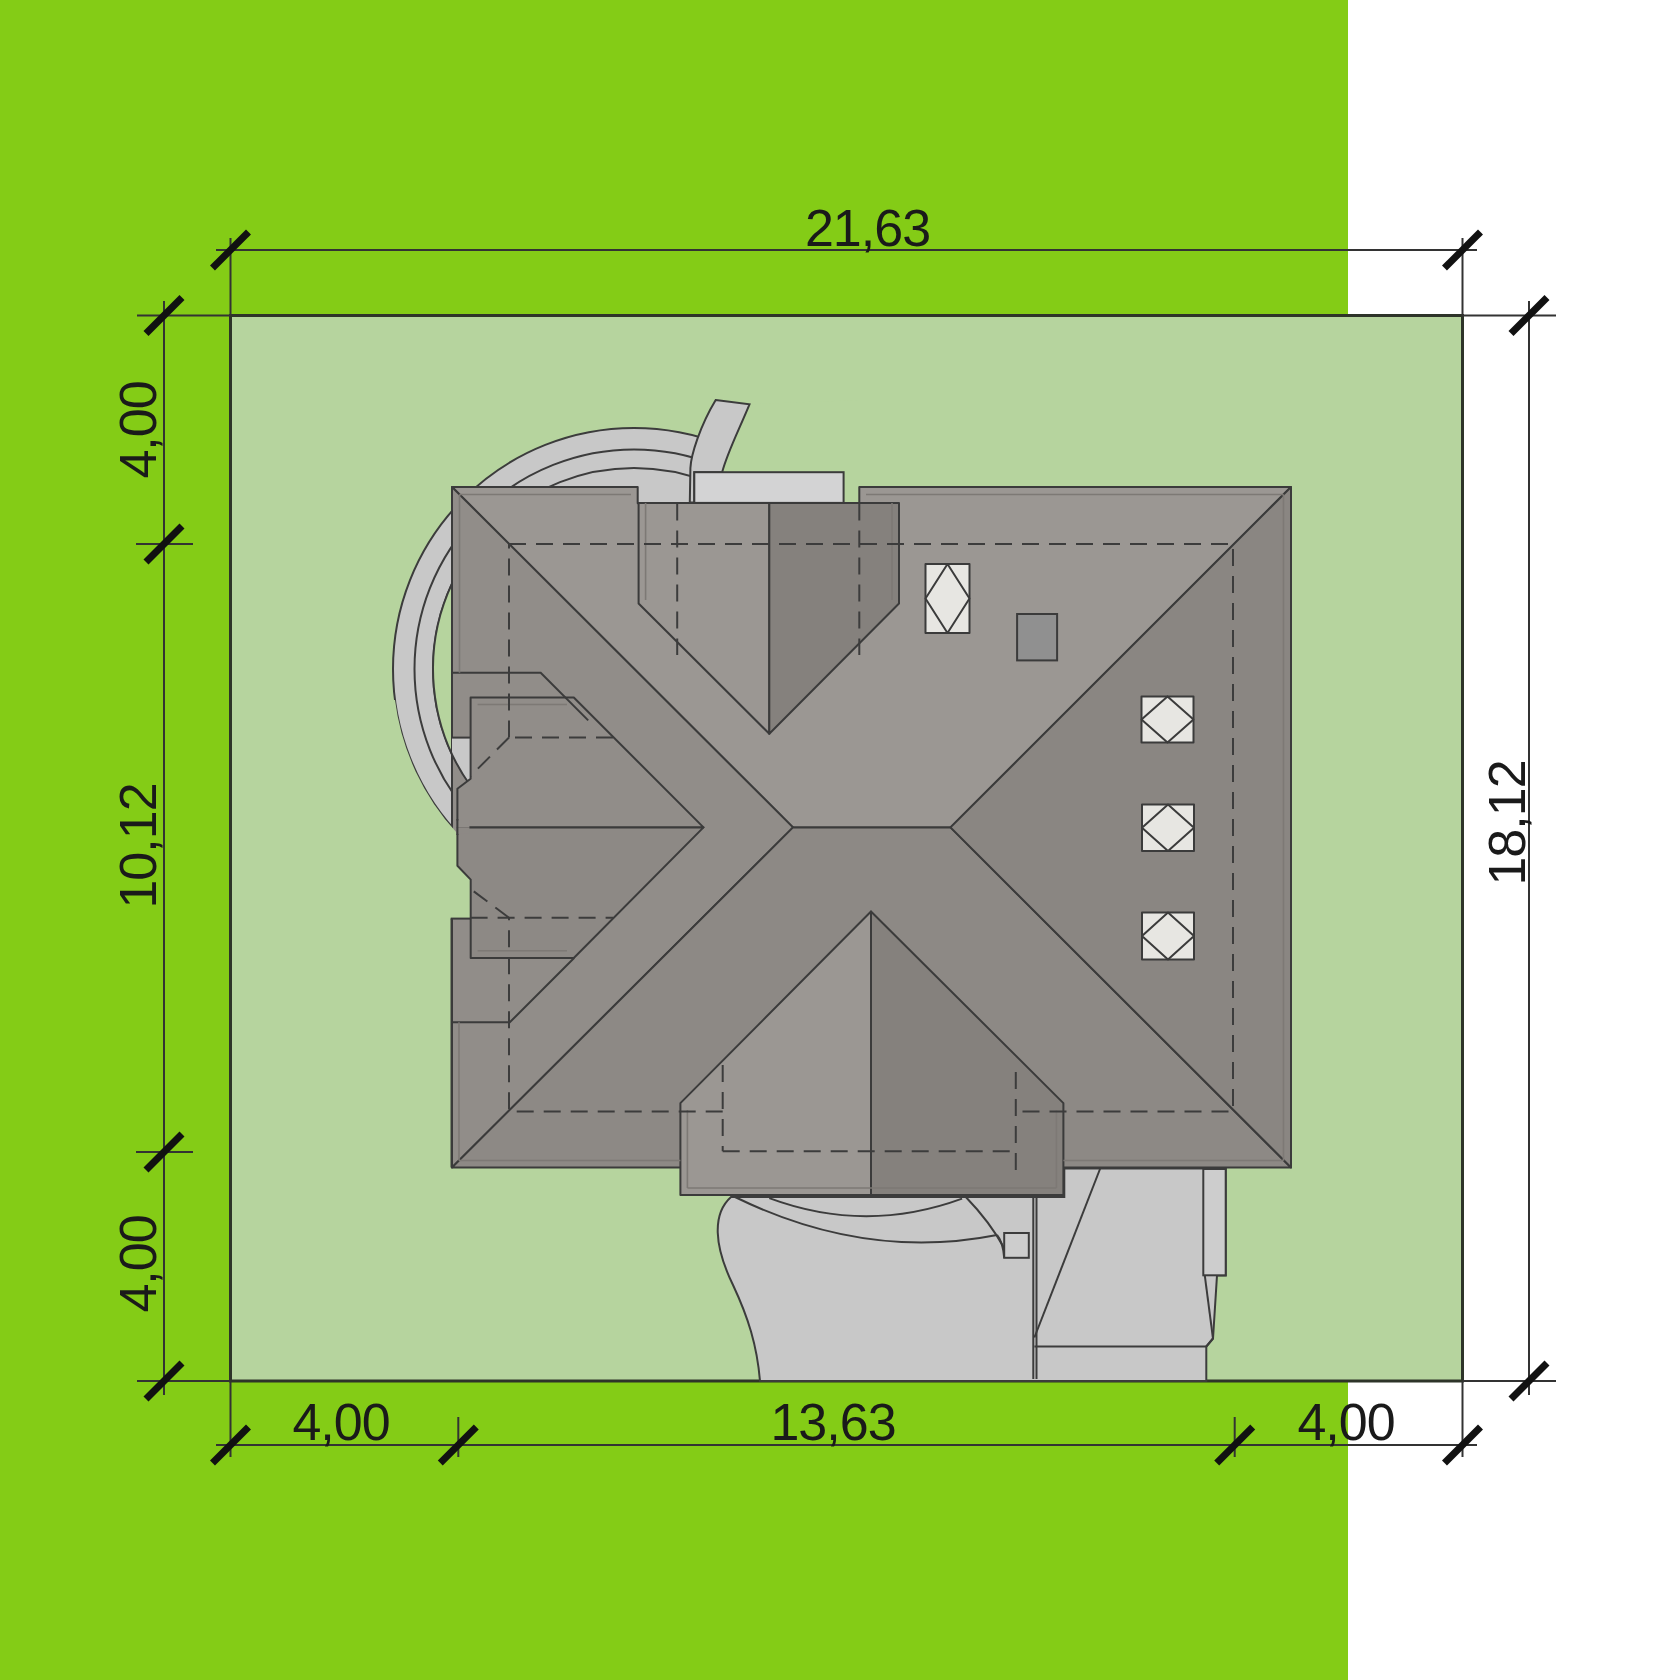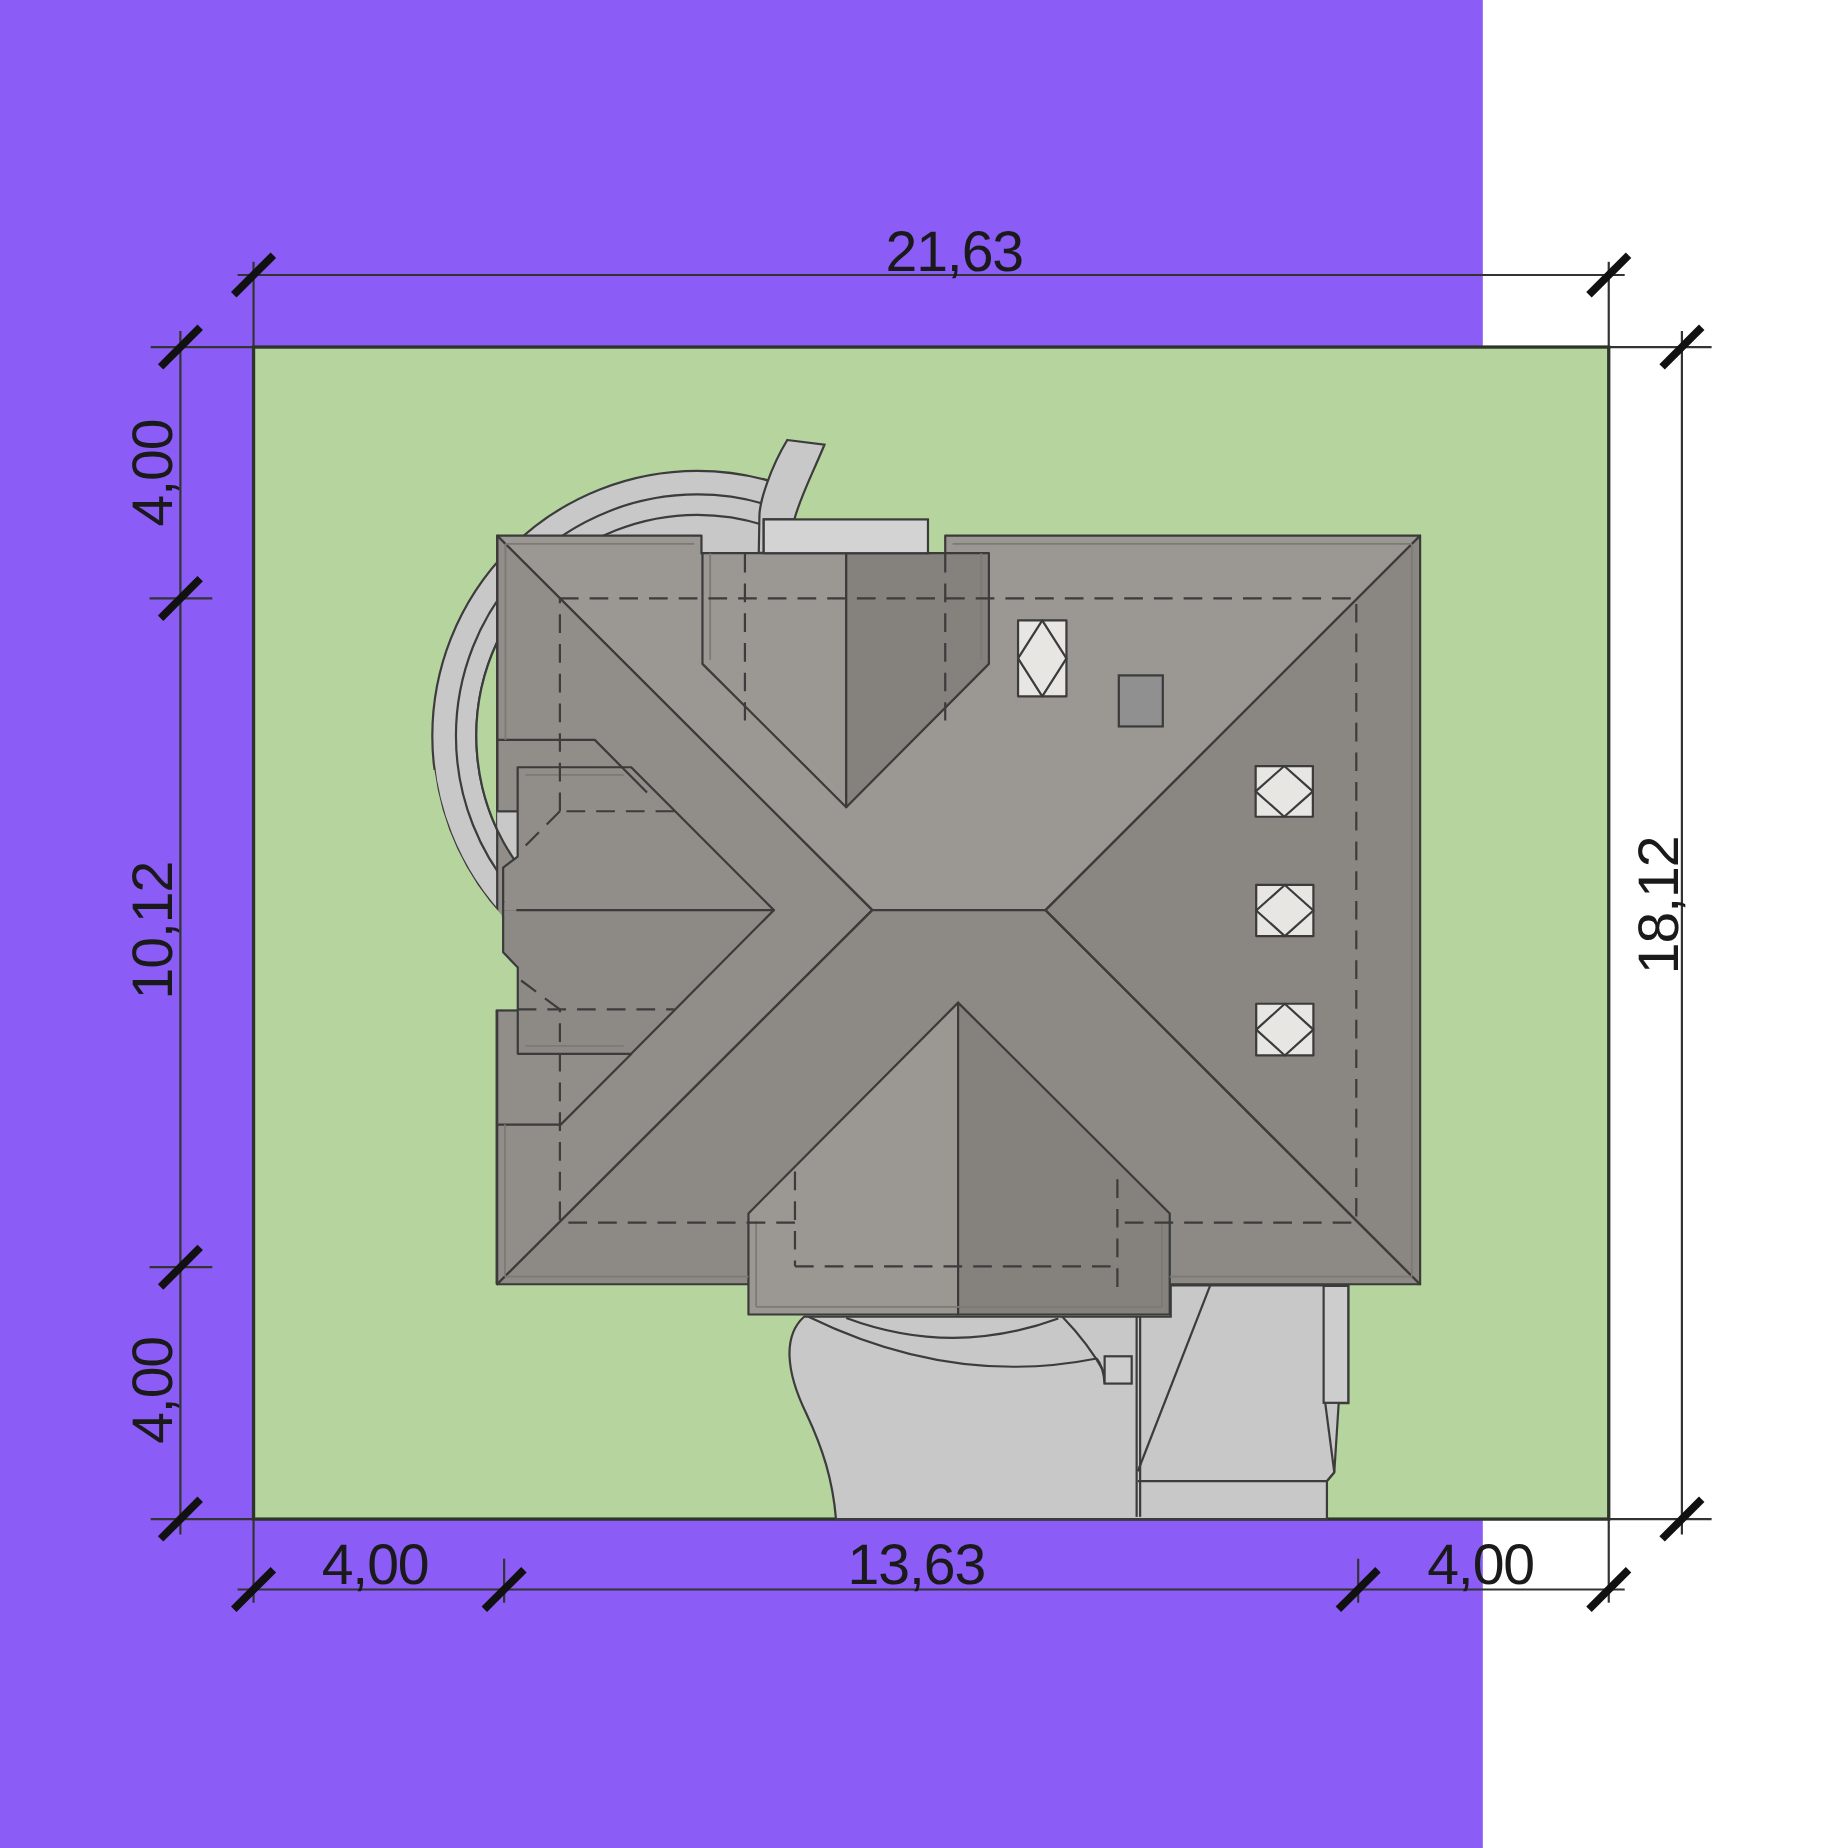--- a/index.html
+++ b/index.html
@@ -1,16 +1,16 @@
 <!DOCTYPE html>
 <html><head>
 <meta charset="utf-8">
 <style>
   html,body{margin:0;padding:0;background:#ffffff;}
-  .wrap{width:1348px;height:1680px;position:relative;background:#8b5cf6;}
+  .wrap{width:1348px;height:1680px;position:relative;background:#84cc16;}
   text{font-family:"Liberation Sans", sans-serif;fill:#1a1a1a;}
 </style>
 </head>
 <body>
 <div class="wrap">
 <svg width="1680" height="1680" viewBox="0 0 1680 1680">
 
   <rect x="230.5" y="315.5" width="1232" height="1065.5" fill="#b6d49e" stroke="#2e3429" stroke-width="3"></rect>
 
   <g stroke="#3c3c3c" stroke-width="2">

